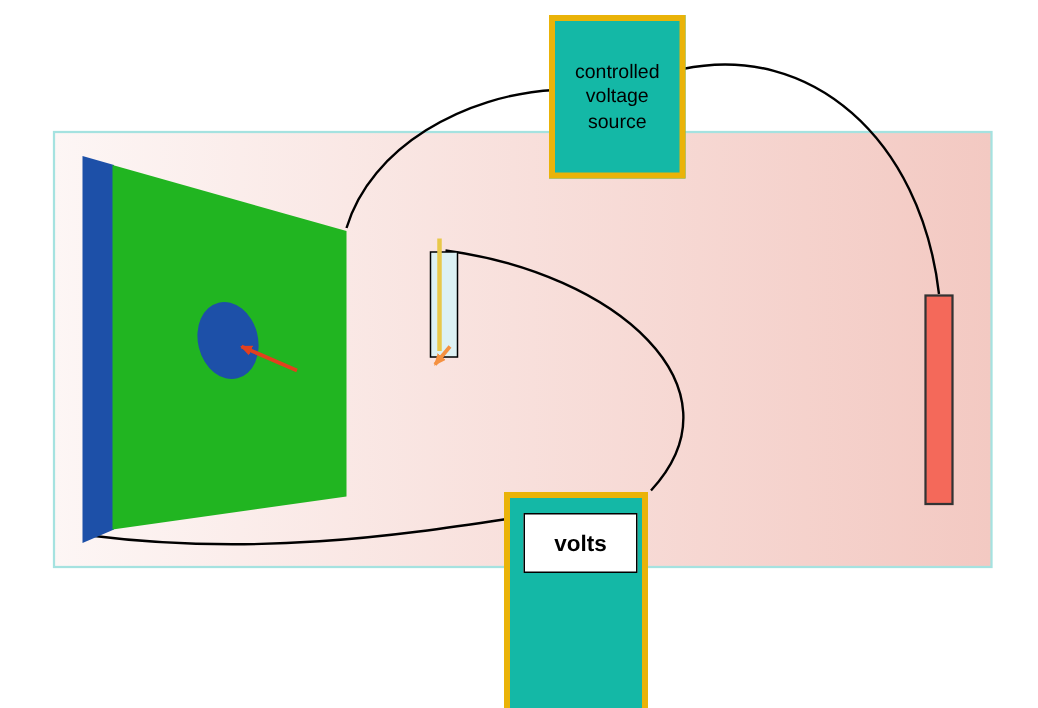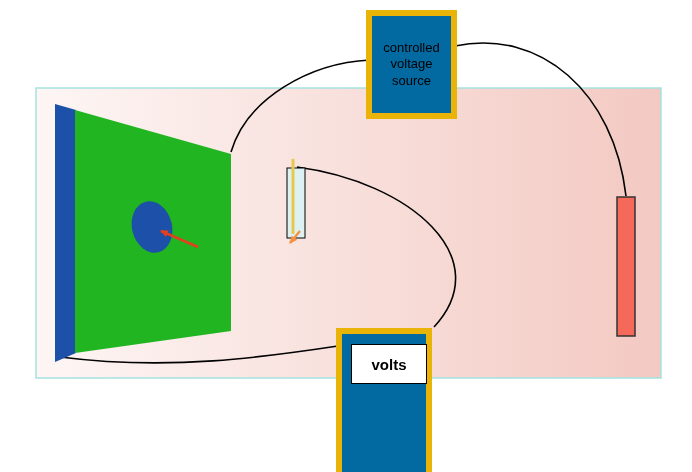--- a/index.html
+++ b/index.html
@@ -1,19 +1,19 @@
 <!DOCTYPE html>
 <html><head>
 <meta charset="utf-8">
 <style>
   html,body { margin:0; padding:0; background:#ffffff; }
   body { width:692px; height:472px; font-family:"Liberation Sans", sans-serif; }
   .canvas { position:relative; width:692px; height:472px; overflow:hidden; background:#ffffff; }
   .canvas svg { position:absolute; left:0; top:0; }
-  .box { position:absolute; background:#0369a1; border:6px solid #eab308; box-sizing:border-box; }
+  .box { position:absolute; background:#14b8a6; border:4px solid #eab308; box-sizing:border-box; }
   .source-box {
     left:366px; top:10px; width:91px; height:109px;
     display:flex; align-items:center; justify-content:center;
     text-align:center; font-size:13px; line-height:1.25; color:#000;
     padding:4px;
   }
   .meter-outer { left:336px; top:328px; width:96px; height:176px; }
   .meter-inner {
     position:absolute; left:9px; top:10px; width:76px; height:40px;
     border:1px solid #000; box-sizing:border-box;

